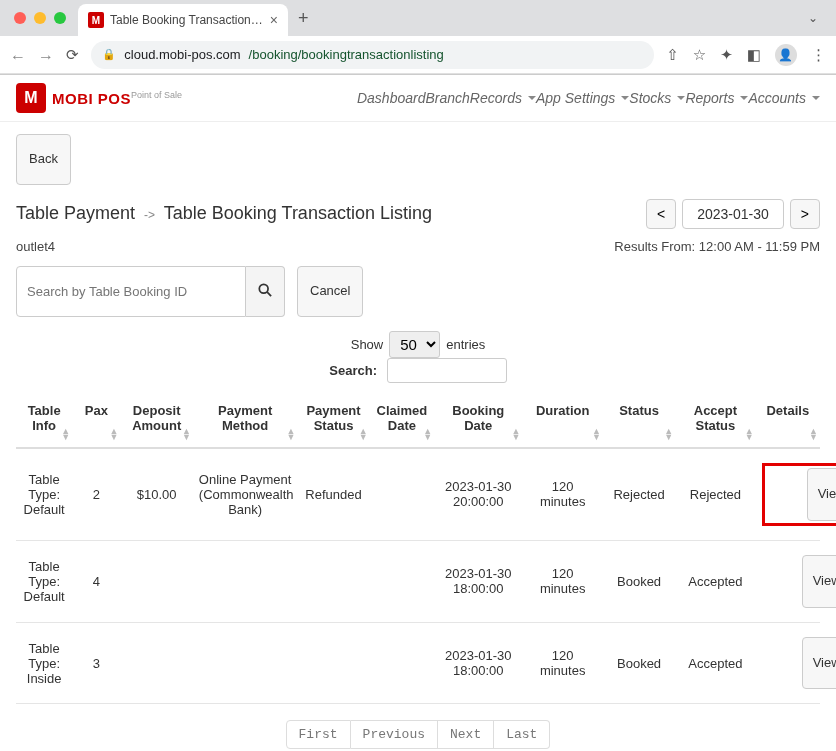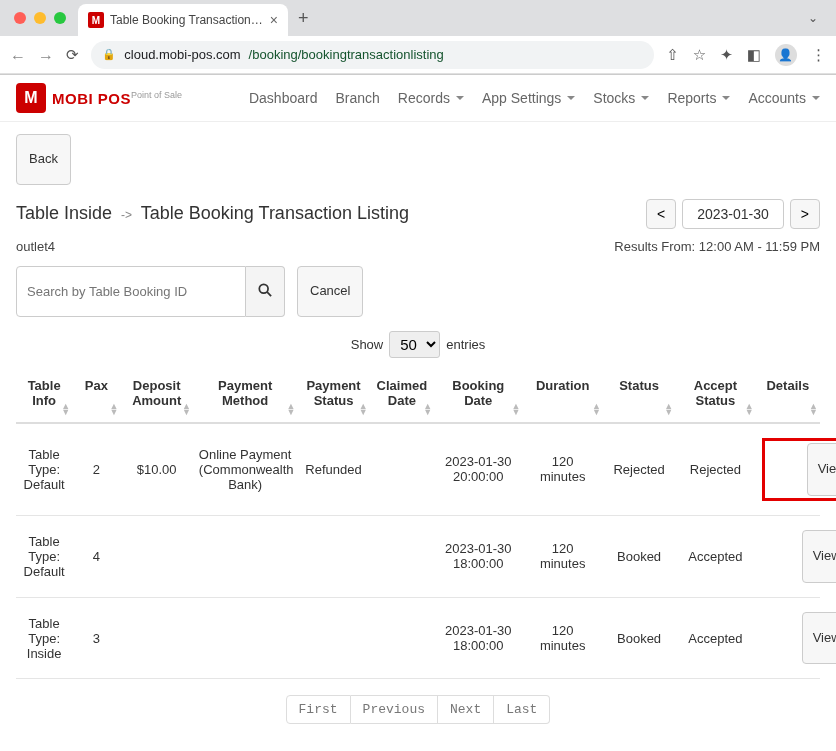--- a/index.html
+++ b/index.html
@@ -32,21 +32,21 @@
   .toolbar-right { display: flex; gap: 14px; align-items: center; }
   .profile-circle { width: 22px; height: 22px; border-radius: 50%; background: #ddd; display: flex; align-items: center; justify-content: center; font-size: 12px; color: #666; }
   
   
   .app-header { display: flex; align-items: center; padding: 8px 16px; border-bottom: 1px solid #eee; }
   .logo-wrap { display: flex; align-items: center; gap: 6px; }
   .logo-box { width: 30px; height: 30px; background: #c00; border-radius: 4px; color: #fff; font-size: 16px; font-weight: bold; display: flex; align-items: center; justify-content: center; }
   .logo-text { display: flex; line-height: 1; }
   .logo-main { color: #c00; font-weight: bold; font-size: 15px; letter-spacing: 0.5px; }
   .logo-sub { color: #999; font-size: 9px; }
-  .main-nav { display: flex; gap: 18px; margin-left: auto; }
+  .main-nav { display: flex; margin-left: auto; font-style: italic; }
   .nav-item { color: #666; font-size: 14px; cursor: pointer; display: flex; align-items: center; gap: 4px; }
   .caret::after { content: ""; display: inline-block; border-top: 4px solid #888; border-left: 4px solid transparent; border-right: 4px solid transparent; margin-left: 2px; }
   
   
   .content { padding: 12px 16px; }
   .btn { display: inline-block; padding: 16px 12px; border: 1px solid #ccc; border-radius: 4px; background: #f7f7f7; color: #333; font-size: 13px; cursor: pointer; line-height: 1.3; }
   .btn-sm { padding: 5px 10px; font-size: 13px; }
   .back-row { margin-bottom: 14px; }
   
   .breadcrumb-row { display: flex; align-items: center; justify-content: space-between; margin-bottom: 10px; }
@@ -143,21 +143,21 @@
     </div>
 </div>
 
 <div class="content">
   <div class="back-row">
     <button class="btn">Back</button>
   </div>
 
   <div class="breadcrumb-row">
     <div class="breadcrumb">
-      <span>Table Inside</span>
+      <span>Table Payment</span>
       <span class="arrow">-&gt;</span>
       <span>Table Booking Transaction Listing</span>
     </div>
     <div class="date-nav">
       <button class="date-btn">&lt;</button>
       <div class="date-box">2023-01-30</div>
       <button class="date-btn">&gt;</button>
     </div>
   </div>
 
@@ -179,20 +179,24 @@
     <button class="btn">Cancel</button>
   </div>
 
   <div class="table-controls">
     <div class="show-entries">
       <span>Show</span>
       <select class="entries-select">
         <option>50</option>
       </select>
       <span>entries</span>
+    </div>
+    <div>
+      <span class="table-search-label">Search:</span>
+      <input class="table-search-input" type="text" style="">
     </div>
   </div>
 
   <table class="data">
     <colgroup>
       <col style="width:7%">
         <col style="width:6%">
         <col style="width:9%">
         <col style="width:13%">
         <col style="width:9%">

